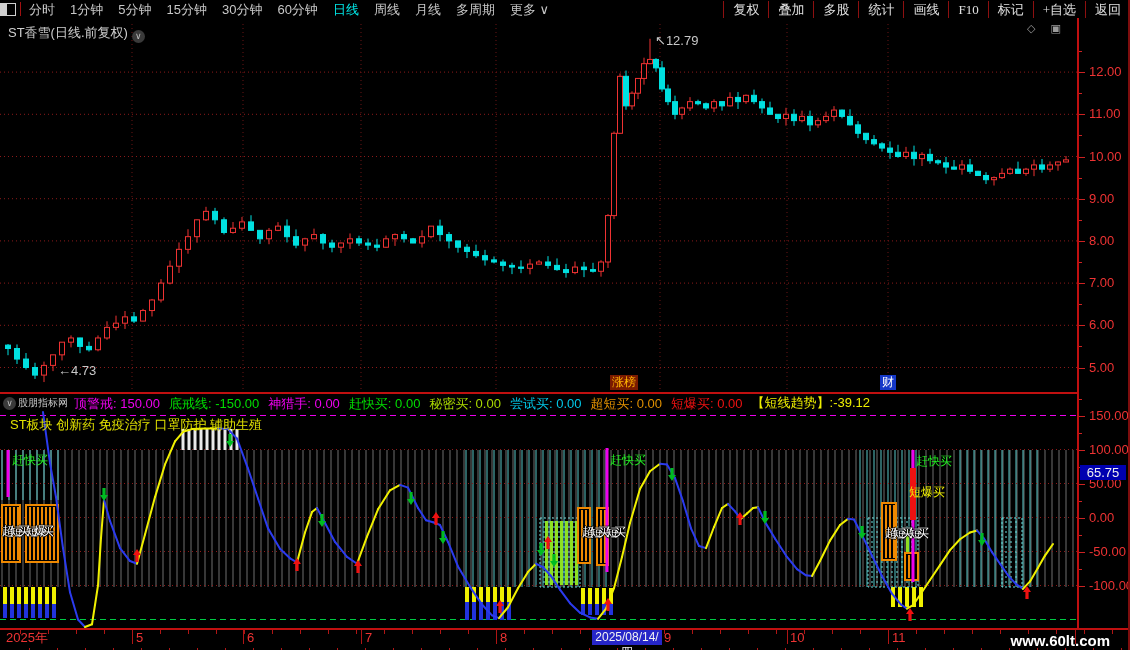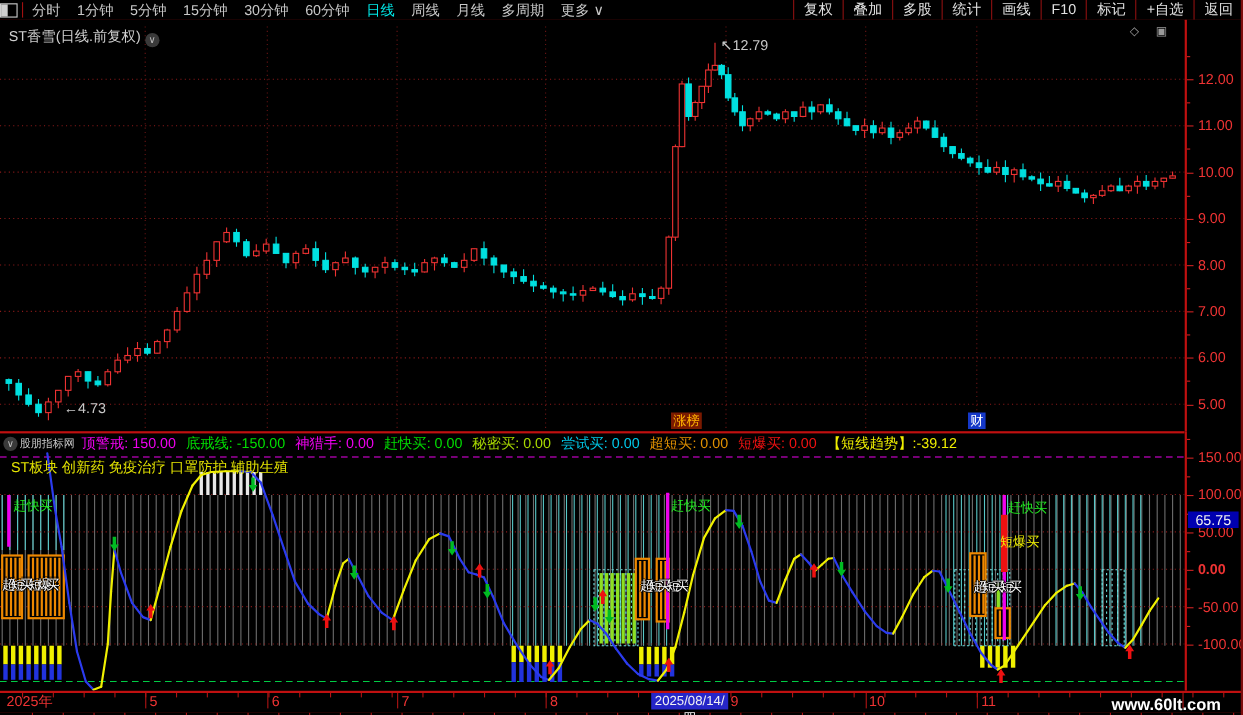--- a/index.html
+++ b/index.html
@@ -7,21 +7,21 @@
         font-family:"Liberation Sans","DejaVu Sans",sans-serif;}
   
   #menu-bar{position:absolute;left:0;top:0;width:1130px;height:18px;background:#000;
             border-bottom:1px solid #a01010;display:flex;align-items:center;}
   #menu-left{display:flex;align-items:center;gap:15px;margin-left:8px;}
   .mitem{color:#c8c8c8;font-size:13px;line-height:17px;white-space:nowrap;cursor:default;}
   .mitem.active{color:#00e8e8;}
   #win-icon{width:14px;height:11px;border:1px solid #cfcfcf;position:relative;margin-right:4px;}
   #win-icon:after{content:"";position:absolute;left:0;top:0;width:6px;height:11px;background:#cfcfcf;}
   .msep{width:1px;height:14px;background:#a01010;}
-  #menu-right{margin-left:auto;display:flex;height:18px;}
+  #menu-right{margin-left:auto;display:flex;align-items:center;height:18px;font-family:Liberation Serif, serif;}
   .rmitem{color:#e0e0e0;font-size:13px;padding:0 9px;border-left:1px solid #8d1010;line-height:17px;white-space:nowrap;}
   
   #chart-area{position:absolute;left:0;top:18px;width:1077px;height:374px;background:#000;}
   #chart-title{position:absolute;left:8px;top:6px;color:#cfcfcf;font-size:13px;z-index:5;}
   .circle-chev{display:inline-block;width:13px;height:13px;border-radius:50%;background:#3a3a3a;
                color:#bdbdbd;font-size:9px;line-height:13px;text-align:center;vertical-align:-2px;margin-left:4px;}
   #corner-icons{position:absolute;right:10px;top:4px;color:#9a9a9a;font-size:11px;letter-spacing:6px;z-index:5;}
   .anno{position:absolute;color:#c8c8c8;font-size:13px;z-index:6;}
   .badge{position:absolute;font-size:12px;line-height:15px;padding:0 2px;z-index:6;}
   
@@ -920,21 +920,21 @@
     <div id="cur-val" style="top: 72.79px;">65.75</div>
   <div class="ax-label" style="top: 15.5px; text-align: center;">150.00</div>
       <div class="ax-tick" style="top: 23.5px; width: 6px;"></div>
       <div class="ax-tick" style="top: 6.5px; width: 3px;"></div>
       <div class="ax-label" style="top: 49.5px;">100.00</div>
       <div class="ax-tick" style="top: 57.5px; width: 6px;"></div>
       <div class="ax-tick" style="top: 40.5px; width: 3px;"></div>
       <div class="ax-label" style="top: 83.5px;">50.00</div>
       <div class="ax-tick" style="top: 91.5px; width: 6px;"></div>
       <div class="ax-tick" style="top: 74.5px; width: 3px;"></div>
-      <div class="ax-label" style="top: 117.5px; font-weight: bold;">0.00</div>
+      <div class="ax-label" style="top: 117.5px;">0.00</div>
       <div class="ax-tick" style="top: 125.5px; width: 6px;"></div>
       <div class="ax-tick" style="top: 108.5px; width: 3px;"></div>
       <div class="ax-label" style="top: 151.5px;">-50.00</div>
       <div class="ax-tick" style="top: 159.5px; width: 6px;"></div>
       <div class="ax-tick" style="top: 142.5px; width: 3px;"></div>
       <div class="ax-label" style="top: 185.5px;">-100.00</div>
       <div class="ax-tick" style="top: 193.5px; width: 6px;"></div>
       <div class="ax-tick" style="top: 176.5px; width: 3px;"></div>
     </div>
 

